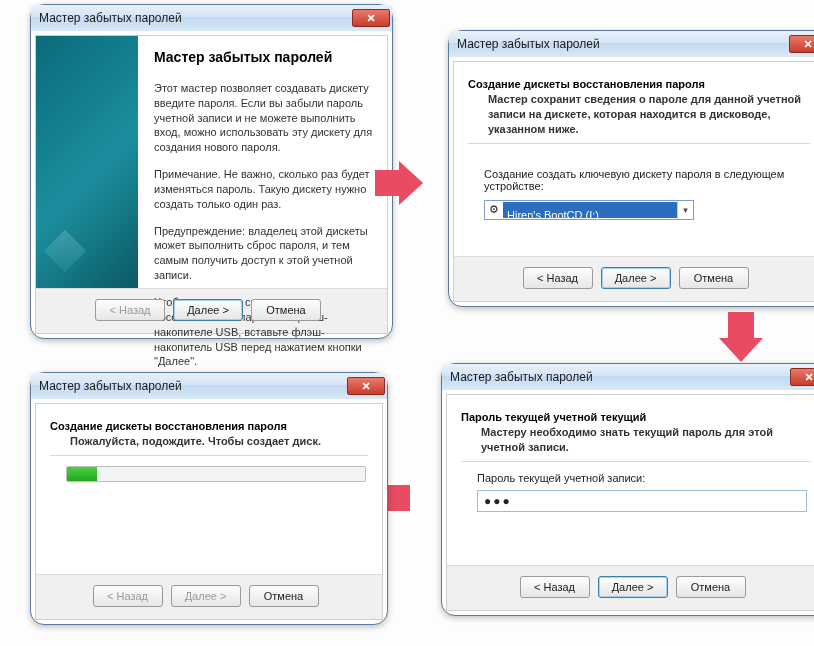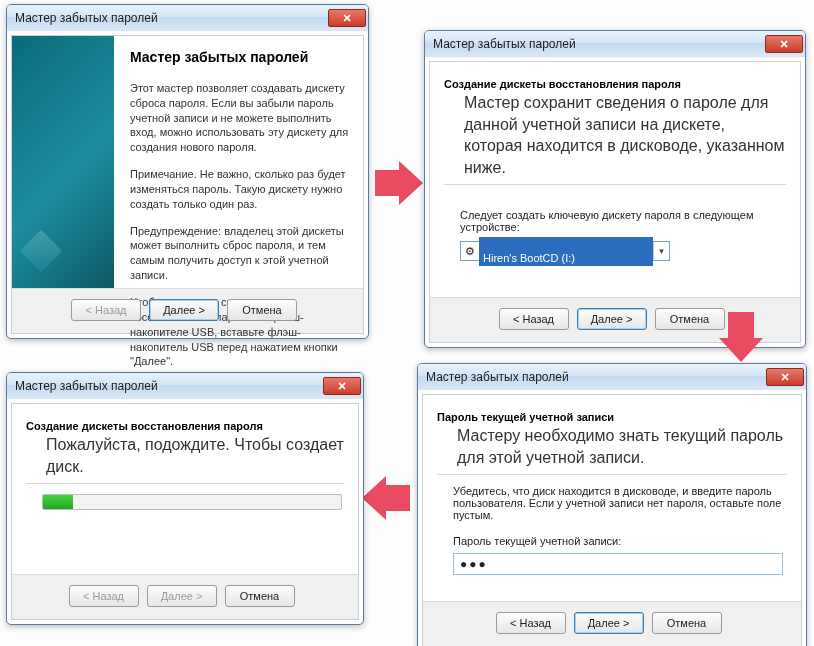--- a/index.html
+++ b/index.html
@@ -13,23 +13,24 @@
     font-size: 11px;
     color: #222;
     position: relative;
     overflow: hidden;
   }
 
   
   .dlg {
     position: absolute;
     border: 1px solid #5a7aa0;
-    border-radius: 5px;
+    border-radius: 14px;
     background: #fff;
     box-shadow: 0 2px 6px rgba(0,0,0,.25);
+    margin-left: 24px;
   }
   .titlebar {
     height: 26px;
     display: flex;
     align-items: center;
     justify-content: space-between;
     padding: 0 2px 0 8px;
     border-radius: 4px 4px 0 0;
     background: linear-gradient(#e9f2fb, #d4e4f6 45%, #c2d9f0 46%, #d9e8f7);
     font-size: 12px;
@@ -86,23 +87,24 @@
   }
 
   h3.section {
     margin: 6px 0 2px 0;
     font-size: 11px;
     font-weight: bold;
     color: #000;
   }
   .sub {
     margin: 0 0 6px 20px;
-    font-size: 16px;
+    font-size: 11px;
     color: #333;
     line-height: 1.35;
+    font-weight: bold;
   }
   hr.sep {
     border: none;
     border-top: 1px solid #d8d8d8;
     margin: 6px 0 10px 0;
   }
 
   
   .d1-flex { display: flex; height: 100%; }
   .d1-side {
@@ -145,25 +147,26 @@
   }
   .combo-ico {
     width: 18px; height: 18px;
     display: inline-flex;
     align-items: center;
     justify-content: center;
     font-size: 11px;
   }
   .combo-val {
     flex: 1;
-    padding: 12px 4px;
+    padding: 4px 4px;
     background: #2b6dbf;
     color: #fff;
-    height: 29px;
+    height: 16px;
     line-height: 18px;
+    text-decoration: underline;
   }
   .combo-arrow {
     width: 16px; height: 18px;
     border-left: 1px solid #c8c8c8;
     display: flex;
     align-items: center;
     justify-content: center;
     font-size: 9px;
     color: #444;
   }
@@ -236,21 +239,21 @@
     <span>Мастер забытых паролей</span>
     <div class="closebtn">
         <span>✕</span>
       </div>
   </div>
   <div class="inner">
     <div class="d1-flex" style="height:252px;">
       <div class="d1-side"></div>
       <div class="d1-body">
         <p class="d1-title">Мастер забытых паролей</p>
-        <p class="para">Этот мастер позволяет создавать дискету сброса пароля. Если вы забыли пароль учетной записи и не можете выполнить вход, можно использовать эту дискету для создания нового пароля.</p>
+        <p class="para">Этот мастер позволяет создавать дискету введите пароля. Если вы забыли пароль учетной записи и не можете выполнить вход, можно использовать эту дискету для создания нового пароля.</p>
         <p class="para">Примечание. Не важно, сколько раз будет изменяться пароль. Такую дискету нужно создать только один раз.</p>
         <p class="para">Предупреждение: владелец этой дискеты может выполнить сброс пароля, и тем самым получить доступ к этой учетной записи.</p>
         <p class="para">Чтобы сохранить сведения о восстановлении пароля на флэш-накопителе USB, вставьте флэш-накопитель USB перед нажатием кнопки "Далее".</p>
         <p class="para">Для продолжения нажмите кнопку "Далее".</p>
       </div>
     </div>
     <div class="btnbar">
       <div class="wbtn disabled">&lt; Назад</div>
       <div class="wbtn default">Далее &gt;</div>
       <div class="wbtn">Отмена</div>
@@ -265,21 +268,21 @@
     <span>Мастер забытых паролей</span>
     <div class="closebtn">
         <span>✕</span>
       </div>
   </div>
   <div class="inner">
     <div class="content">
       <h3 class="section">Создание дискеты восстановления пароля</h3>
       <p class="sub">Мастер сохранит сведения о пароле для данной учетной записи на дискете, которая находится в дисководе, указанном ниже.</p>
       <hr class="sep">
-      <p style="margin:24px 0 8px 16px;">Следует создать ключевую дискету пароля в следующем устройстве:</p>
+      <p style="margin:24px 0 8px 16px;">Создание создать ключевую дискету пароля в следующем устройстве:</p>
       <div style="margin-left:16px;">
         <div class="combo">
           <span class="combo-ico">⚙</span>
           <span class="combo-val">Hiren's BootCD (I:)</span>
           <span class="combo-arrow">▾</span>
         </div>
       </div>
       <div style="height:30px;"></div>
     </div>
     <div class="btnbar">
@@ -294,24 +297,23 @@
 
 <div class="dlg" style="left:417px; top:363px; width:390px;">
   <div class="titlebar">
     <span>Мастер забытых паролей</span>
     <div class="closebtn">
         <span>✕</span>
       </div>
   </div>
   <div class="inner">
     <div class="content">
-      <h3 class="section">Пароль текущей учетной записи</h3>
+      <h3 class="section">Пароль текущей учетной текущий</h3>
       <p class="sub">Мастеру необходимо знать текущий пароль для этой учетной записи.</p>
       <hr class="sep">
-      <p style="margin:10px 0 14px 16px; max-width:330px;">Убедитесь, что диск находится в дисководе, и введите пароль пользователя. Если у учетной записи нет пароля, оставьте поле пустым.</p>
       <p style="margin:0 0 6px 16px;">Пароль текущей учетной записи:</p>
       <div style="margin:0 0 20px 16px;">
         <div class="pwd">
           <span>●●●</span>
         </div>
       </div>
     </div>
     <div class="btnbar">
       <div class="wbtn">&lt; Назад</div>
       <div class="wbtn default">Далее &gt;</div>

